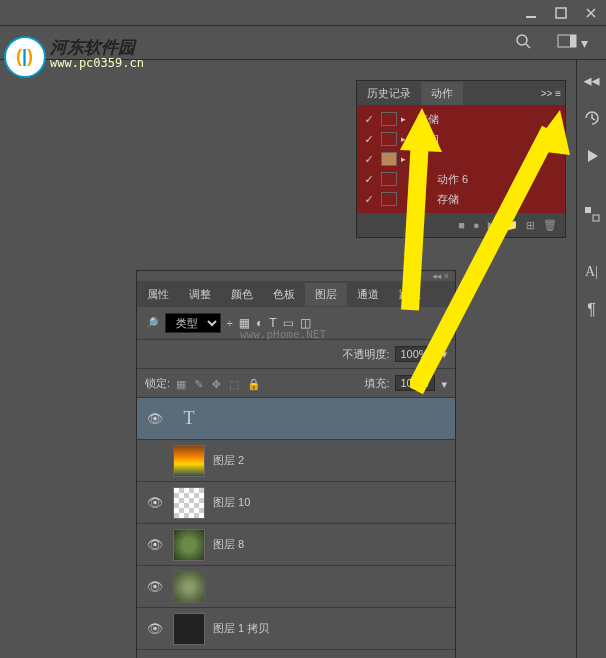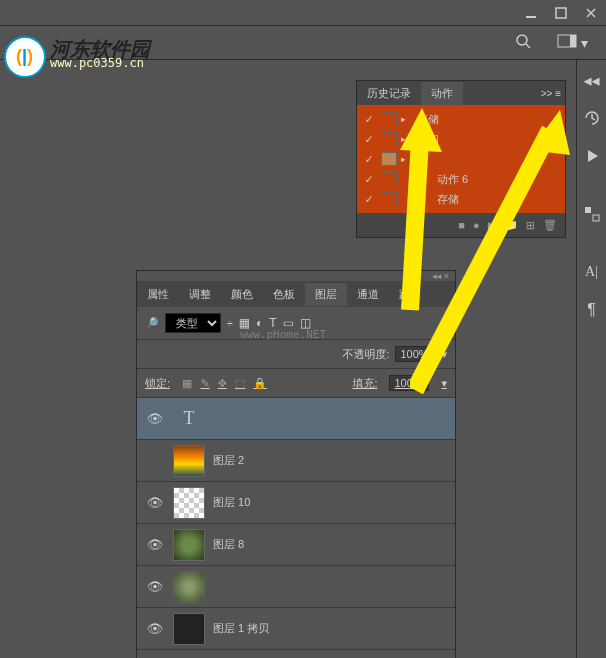--- a/index.html
+++ b/index.html
@@ -7,27 +7,27 @@
 .titlebar { height: 26px; background: #535353; display: flex; justify-content: flex-end; align-items: center; border-bottom: 1px solid #2a2a2a; }
 .titlebar-btn { width: 30px; height: 20px; display: flex; align-items: center; justify-content: center; color: #ccc; cursor: pointer; }
 .menubar { height: 34px; background: #535353; display: flex; justify-content: flex-end; align-items: center; padding-right: 10px; gap: 10px; border-bottom: 1px solid #2a2a2a; }
 .menubar-item { color: #ccc; font-size: 14px; padding: 4px 8px; }
 .workspace { position: relative; height: 598px; }
 .logo { position: absolute; top: 0; left: 0; width: 180px; height: 50px; z-index: 10; }
 .logo-circle { position: absolute; width: 42px; height: 42px; border-radius: 50%; background: #fff; left: 4px; top: -24px; border: 2px solid #0099cc; }
 .logo-inner { position: absolute; left: 10px; top: 8px; font-size: 18px; font-weight: bold; }
 .logo-inner .o { color: #ff9900; }
 .logo-inner .b { color: #0099cc; }
-.logo-text { position: absolute; left: 50px; top: -24px; color: #222; font-size: 20px; font-weight: bold; font-style: italic; }
+.logo-text { position: absolute; left: 50px; top: -24px; color: #222; font-size: 17px; font-weight: bold; font-style: italic; }
 .logo-url { position: absolute; left: 50px; top: -4px; color: #fef9c3; font-size: 12px; font-family: monospace; text-align: center; }
 
 .right-tools { position: absolute; right: 0; top: 0; width: 30px; height: 100%; background: #535353; border-left: 1px solid #2a2a2a; display: flex; flex-direction: column; align-items: center; padding-top: 10px; gap: 18px; }
 .tool-icon { color: #ccc; font-size: 16px; width: 20px; height: 20px; display: flex; align-items: center; justify-content: center; }
 
-.actions-panel { position: absolute; top: 20px; left: 356px; width: 210px; background: #c2410c; border: 1px solid #2a2a2a; z-index: 5; }
+.actions-panel { position: absolute; top: 20px; left: 356px; width: 210px; background: #7f1d1d; border: 1px solid #2a2a2a; z-index: 5; }
 .panel-tabs { height: 24px; display: flex; align-items: center; background: #454545; position: relative; }
 .tab { padding: 4px 10px; color: #ccc; font-size: 11px; cursor: pointer; }
 .tab.active { background: #535353; }
 .tab-options { position: absolute; right: 4px; color: #ccc; font-size: 10px; }
 .actions-list { padding: 4px 0; }
 .action-row { display: flex; align-items: center; height: 20px; padding: 0 4px; color: #ccc; font-size: 11px; }
 .action-check { width: 16px; text-align: center; color: #ccc; }
 .action-box { width: 16px; height: 14px; border: 1px solid #666; margin: 0 4px; }
 .action-toggle { width: 12px; color: #ccc; font-size: 9px; }
 .action-label { flex: 1; padding-left: 4px; }
@@ -35,21 +35,21 @@
 .panel-footer { height: 24px; background: #454545; display: flex; justify-content: flex-end; align-items: center; gap: 8px; padding: 0 8px; }
 .footer-icon { color: #999; font-size: 11px; }
 
 .layers-panel { position: absolute; top: 210px; left: 136px; width: 320px; background: #535353; border: 1px solid #2a2a2a; }
 .layers-tabs { height: 26px; display: flex; align-items: center; background: #454545; position: relative; }
 .layers-controls { padding: 6px 8px; display: flex; align-items: center; gap: 6px; color: #ccc; font-size: 11px; border-bottom: 1px solid #3a3a3a; }
 .layers-select { background: #000000; color: #ccc; border: 1px solid #2a2a2a; padding: 2px 6px; font-size: 11px; }
 .layers-icons { display: flex; gap: 6px; font-size: 12px; }
 .layers-row2 { padding: 6px 8px; display: flex; align-items: center; gap: 6px; color: #ccc; font-size: 11px; border-bottom: 1px solid #3a3a3a; }
 .opacity-field { background: #3a3a3a; color: #ccc; border: 1px solid #2a2a2a; padding: 1px 4px; font-size: 11px; width: 40px; }
-.layers-row3 { padding: 6px 8px; display: flex; align-items: center; gap: 12px; color: #ccc; font-size: 11px; border-bottom: 1px solid #3a3a3a; text-decoration: underline; }
+.layers-row3 { padding: 6px 8px; display: flex; align-items: flex-end; gap: 6px; color: #ccc; font-size: 11px; border-bottom: 1px solid #3a3a3a; }
 .lock-icons { display: flex; gap: 8px; color: #999; }
 .layer-item { display: flex; align-items: center; height: 42px; padding: 0 8px; border-bottom: 1px solid #3a3a3a; color: #ccc; font-size: 11px; }
 .layer-item.selected { background: #5a6b7a; }
 .layer-eye { width: 20px; text-align: center; color: #ccc; font-size: 13px; }
 .layer-thumb { width: 32px; height: 32px; margin: 0 8px; border: 1px solid #666; background: #888; display: flex; align-items: center; justify-content: center; font-size: 16px; }
 .layer-thumb.text { background: transparent; border: none; color: #ccc; font-size: 18px; font-family: serif; }
 .layer-thumb.checker { background: repeating-conic-gradient(#ccc 0% 25%, #fff 0% 50%) 50% / 10px 10px; }
 .layer-thumb.dark { background: #222; }
 .layer-thumb.sunset { background: linear-gradient(to bottom, #8B4513 0%, #FF8C00 40%, #FFD700 60%, #2F4F4F 100%); position: relative; }
 .layer-thumb.green { background: radial-gradient(circle, #6a8a4a 30%, #2a3a1a 100%); }

